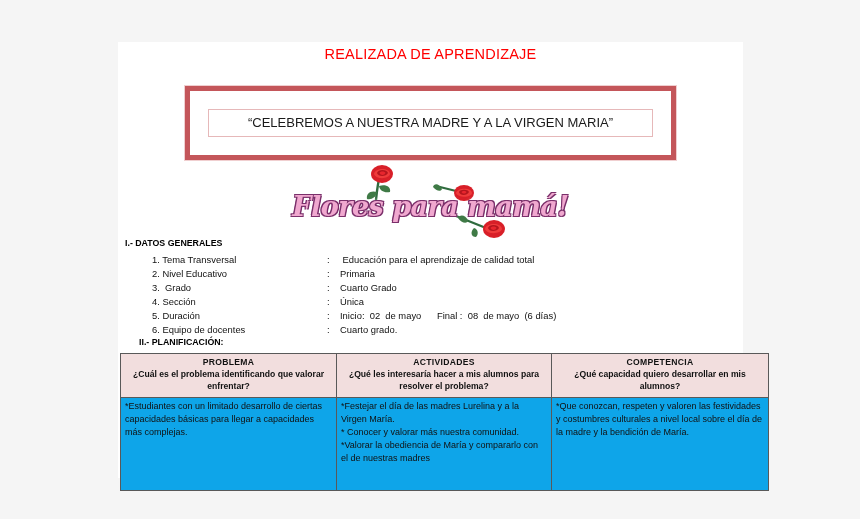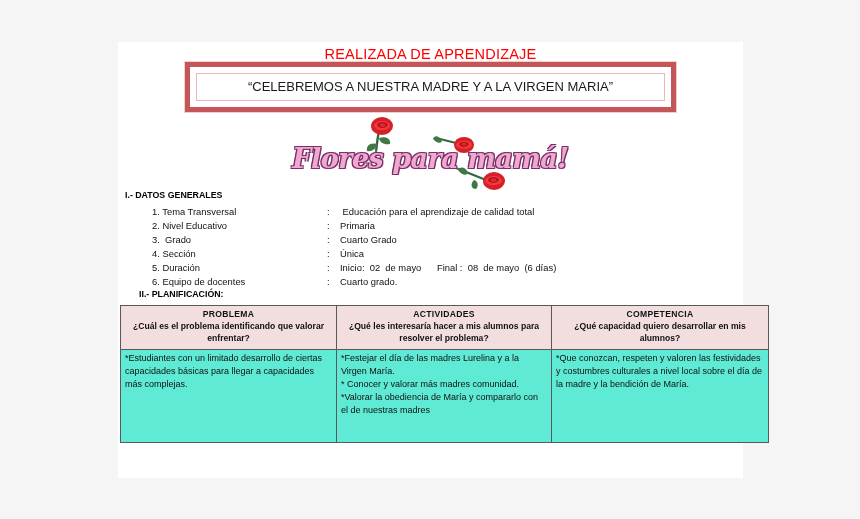--- a/index.html
+++ b/index.html
@@ -26,25 +26,25 @@
   
   .doc-title {
     text-align: center;
     color: #ff0000;
     font-size: 14.5px;
     letter-spacing: 0.2px;
     padding-top: 4px;
     font-family: "Liberation Sans", sans-serif;
   }
   .title-box-wrap {
-    margin: 0 67px 0 67px;
+    margin: 24px 67px 0 67px;
     border: 5px solid #c4565a;
     background: #ffffff;
     box-shadow: 0 0 0 1px #f0cfd0;
-    padding: 6px;
+    padding: 18px;
   }
   .title-box-inner {
     border: 1px solid #e6b8b9;
     padding: 5px 0 6px 0;
     text-align: center;
     font-size: 13px;
     color: #1a1a1a;
   }
 
   
@@ -140,21 +140,21 @@
   }
   .plan-table th .th-title {
     display: block;
     letter-spacing: 0.3px;
   }
   .plan-table th .th-sub {
     display: block;
     font-weight: bold;
   }
   .plan-table td {
-    background: #5eead4;
+    background: #0ea5e9;
     font-size: 9px;
     color: #111;
     padding: 2px 5px 2px 4px;
     line-height: 1.45;
     height: 88px;
   }
   .plan-table td p { margin: 0; }
   .col1 { width: 207px; }
   .col2 { width: 206px; }
   .col3 { width: 208px; }
@@ -259,21 +259,21 @@
           <span class="th-title">COMPETENCIA</span>
           <span class="th-sub">¿Qué capacidad quiero desarrollar en mis alumnos?</span>
         </th>
       </tr>
     </thead>
     <tbody>
       <tr>
         <td class="col1">*Estudiantes  con un limitado desarrollo de ciertas capacidades básicas  para llegar a capacidades más complejas.</td>
         <td class="col2">
             <p>*Festejar el día de las  madres Lurelina y a la Virgen María.</p>
-            <p>* Conocer y valorar más madres comunidad.</p>
+            <p>* Conocer y valorar más nuestra comunidad.</p>
             <p>*Valorar la obediencia de María y compararlo con el de nuestras madres</p>
           </td>
         <td class="col3">*Que conozcan, respeten y valoren las festividades y  costumbres culturales a nivel local  sobre el día de la madre y la bendición de María.</td>
       </tr>
     </tbody>
   </table>
 
 </div>
 
 </body></html>

